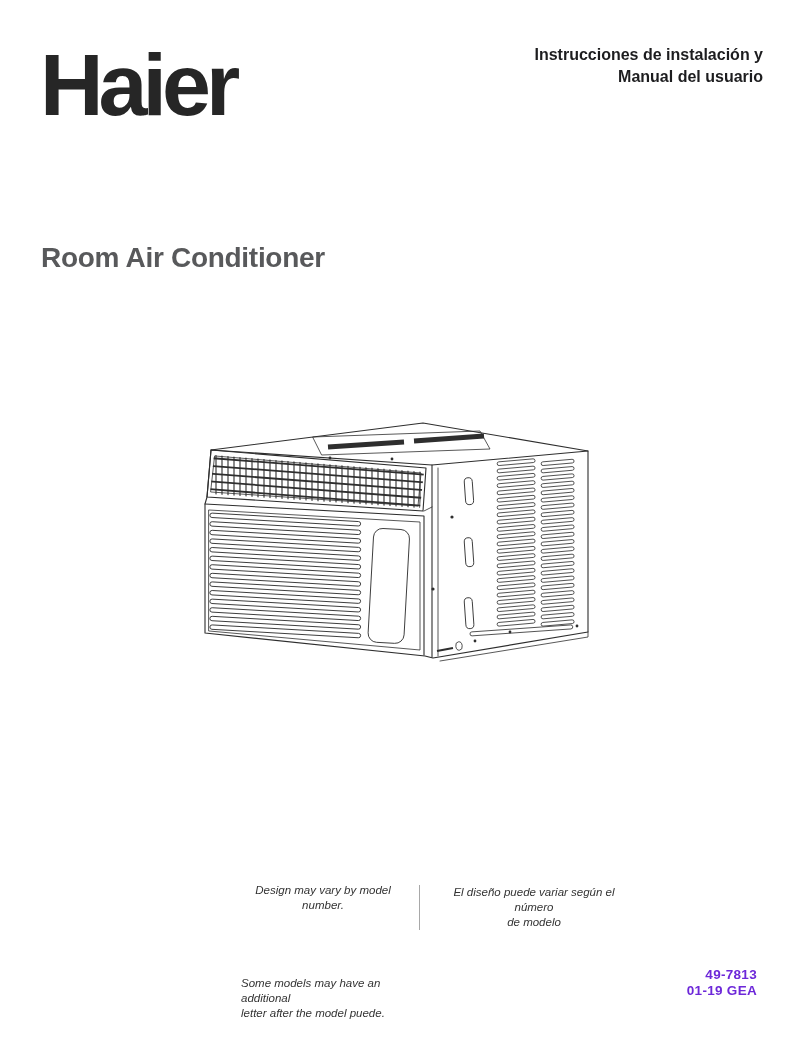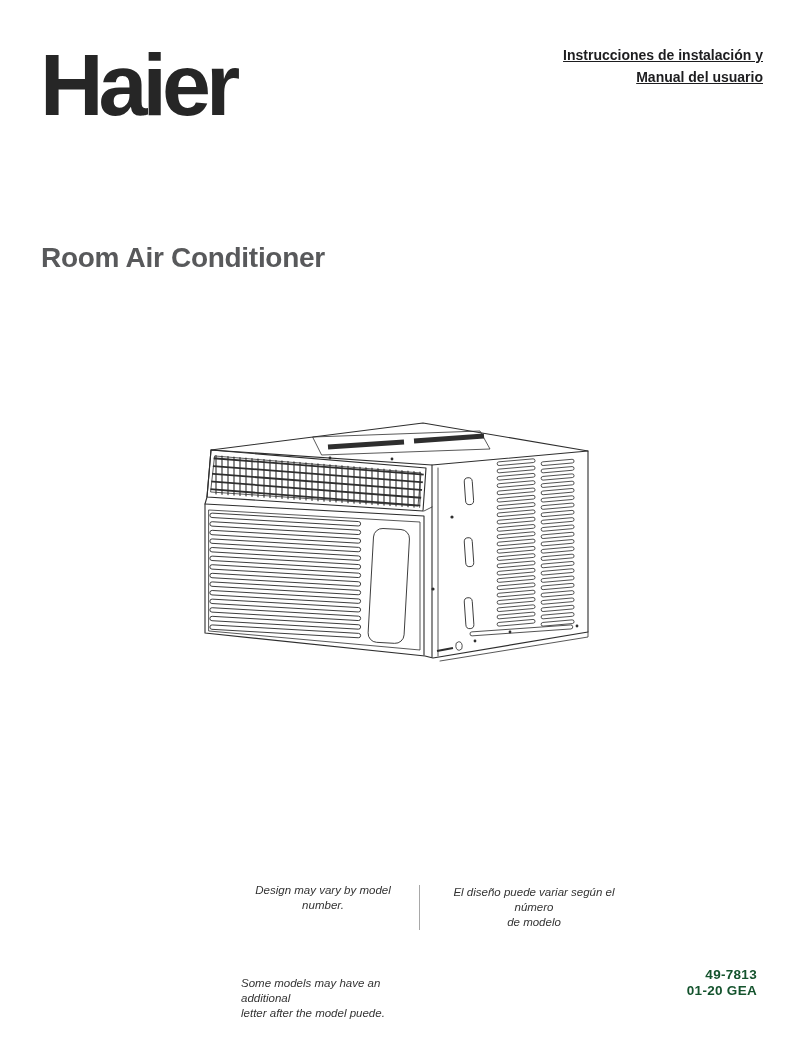--- a/index.html
+++ b/index.html
@@ -14,21 +14,21 @@
     font-size:88px; font-weight:bold; letter-spacing:-5px; line-height:1;
     color:#262626;
   }
 
   
   .header-right {
     position:absolute; right:39px; top:44px; text-align:right;
     font-weight:bold; color:#1d1d1f;
   }
   .hr-en   { font-size:17px; line-height:21px; margin-bottom:10px; }
-  .hr-es   { font-size:14px; line-height:22px;text-decoration:underline; }
+  .hr-es   { font-size:16px; line-height:22px; }
   .hr-model{ font-size:19px; line-height:22px; margin-top:13px; }
 
   
   .title-en, .title-es {
     position:absolute; left:41px; font-size:28px; font-weight:bold;
     letter-spacing:-0.3px; color:#58595b; line-height:1;
   }
   .title-en { top:196px;margin-top:48px; }
   .title-es { top:239px; }
 
@@ -50,21 +50,21 @@
   }
   .pre { white-space:pre-line; }
   .cell-l { padding:0 14px;margin-top:30px; }
   .cell-r { border-left:1.5px solid #a8a8a8; padding-left:21px; padding-right:4px;margin-top:32px; }
   .row1 { text-align:center; }
   .row2 { text-align:left; }
 
   
   .partnum {
     position:absolute; right:45px; top:967px; text-align:right;
-    font-weight:bold; font-size:13.5px; line-height:15.5px; color:#14532d;
+    font-weight:bold; font-size:13.5px; line-height:15.5px; color:#6d28d9;
     letter-spacing:0.3px;
   }
 </style>
 </head>
 <body>
 
 <div class="page">
 
   <div class="logo">Haier</div>
 
@@ -240,16 +240,16 @@
   <div class="footnotes">
     <div class="cell-l row1">Design may vary by model number.</div>
     <div class="cell-r row1 pre">El diseño puede variar según el número
 de modelo</div>
     <div class="cell-l row2 pre">Some models may have an additional
 letter after the model puede.</div>
   </div>
 
   <div class="partnum">
     <div>49-7813</div>
-    <div>01-20 GEA</div>
+    <div>01-19 GEA</div>
   </div>
 
 </div>
 
 </body></html>

